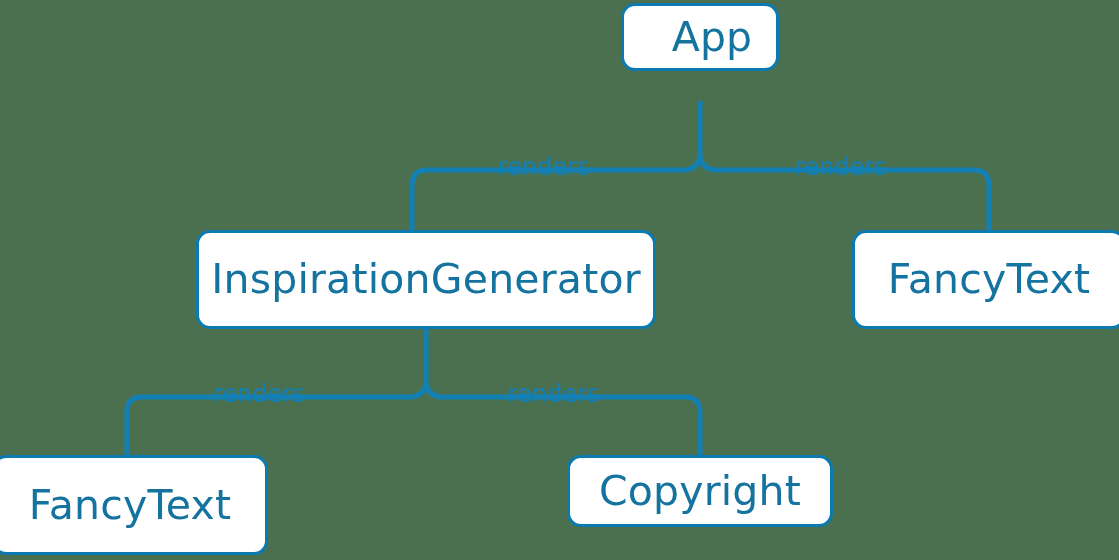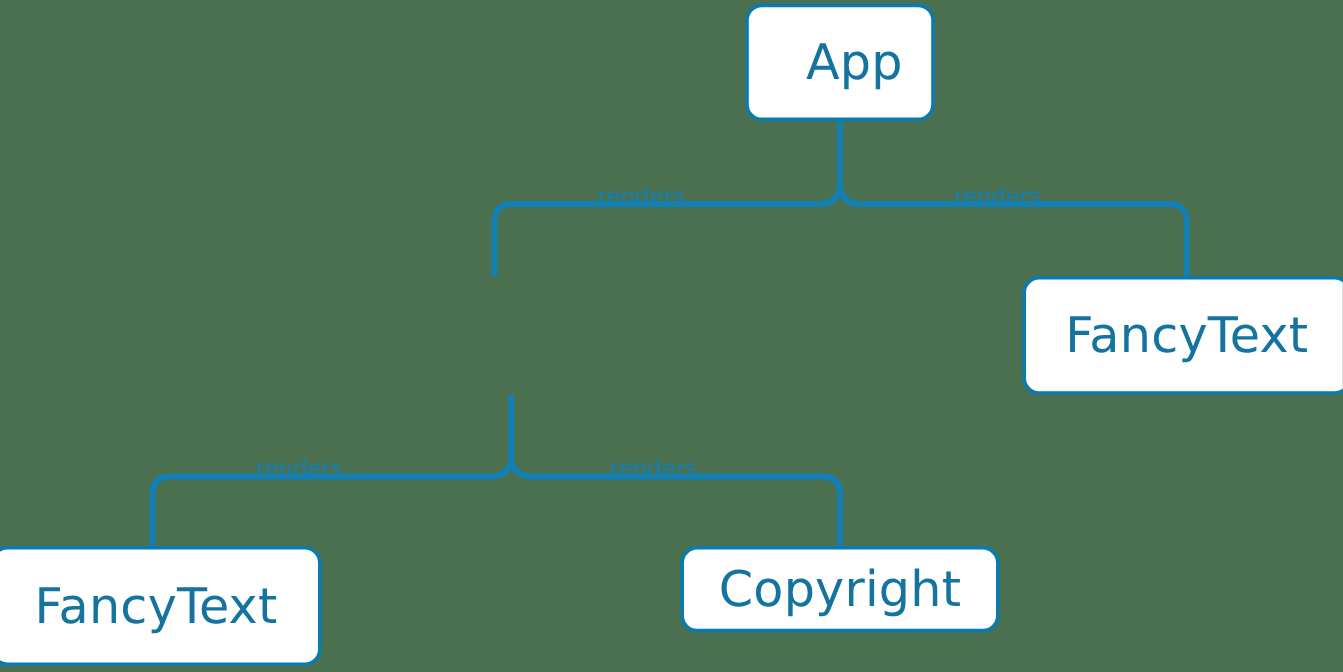--- a/index.html
+++ b/index.html
@@ -44,21 +44,21 @@
   }
   .node-label {
     display: block;
     line-height: 1;
   }
   
   #node-app {
     left: 621px;
     top: 3px;
     width: 158px;
-    height: 98px;
+    height: 68px;
     font-size: 41px;
     padding-left: 24px;
   }
   #node-inspirationgenerator {
     left: 196px;
     top: 230px;
     width: 460px;
     height: 99px;
     font-size: 41px;
   }
@@ -80,21 +80,21 @@
     left: 567px;
     top: 455px;
     width: 266px;
     height: 72px;
     font-size: 41px;
   }
   .edge-label {
     position: absolute;
     color: #1380b5;
     font-family: "DejaVu Sans", sans-serif;
-    font-size: 19px;
+    font-size: 24px;
     line-height: 1;
     white-space: nowrap;
     z-index: 3;
   }
   #edge-label-app-inspiration { left: 498px; top: 155px; }
   #edge-label-app-fancytext  { left: 795px; top: 155px; }
   #edge-label-ig-fancytext   { left: 213px; top: 382px; }
   #edge-label-ig-copyright   { left: 508px; top: 382px; }
 </style>
 </head>
@@ -113,20 +113,23 @@
       <path d="M426,329 L426,384"></path>
       <path d="M426,384 Q424,395 412,397 L142,397 Q127,397 127,412 L127,455"></path>
       <path d="M426,384 Q428,395 440,397 L685,397 Q700,397 700,412 L700,455"></path>
     </g>
   </svg>
 
   <div class="node" id="node-app">
     <span class="node-label">App</span>
   </div>
 
+  <div class="node" id="node-inspirationgenerator">
+    <span class="node-label">InspirationGenerator</span>
+  </div>
 
   <div class="node" id="node-fancytext-right">
     <span class="node-label">FancyText</span>
   </div>
 
   <div class="node" id="node-fancytext-bottom">
     <span class="node-label">FancyText</span>
   </div>
 
   <div class="node" id="node-copyright">

